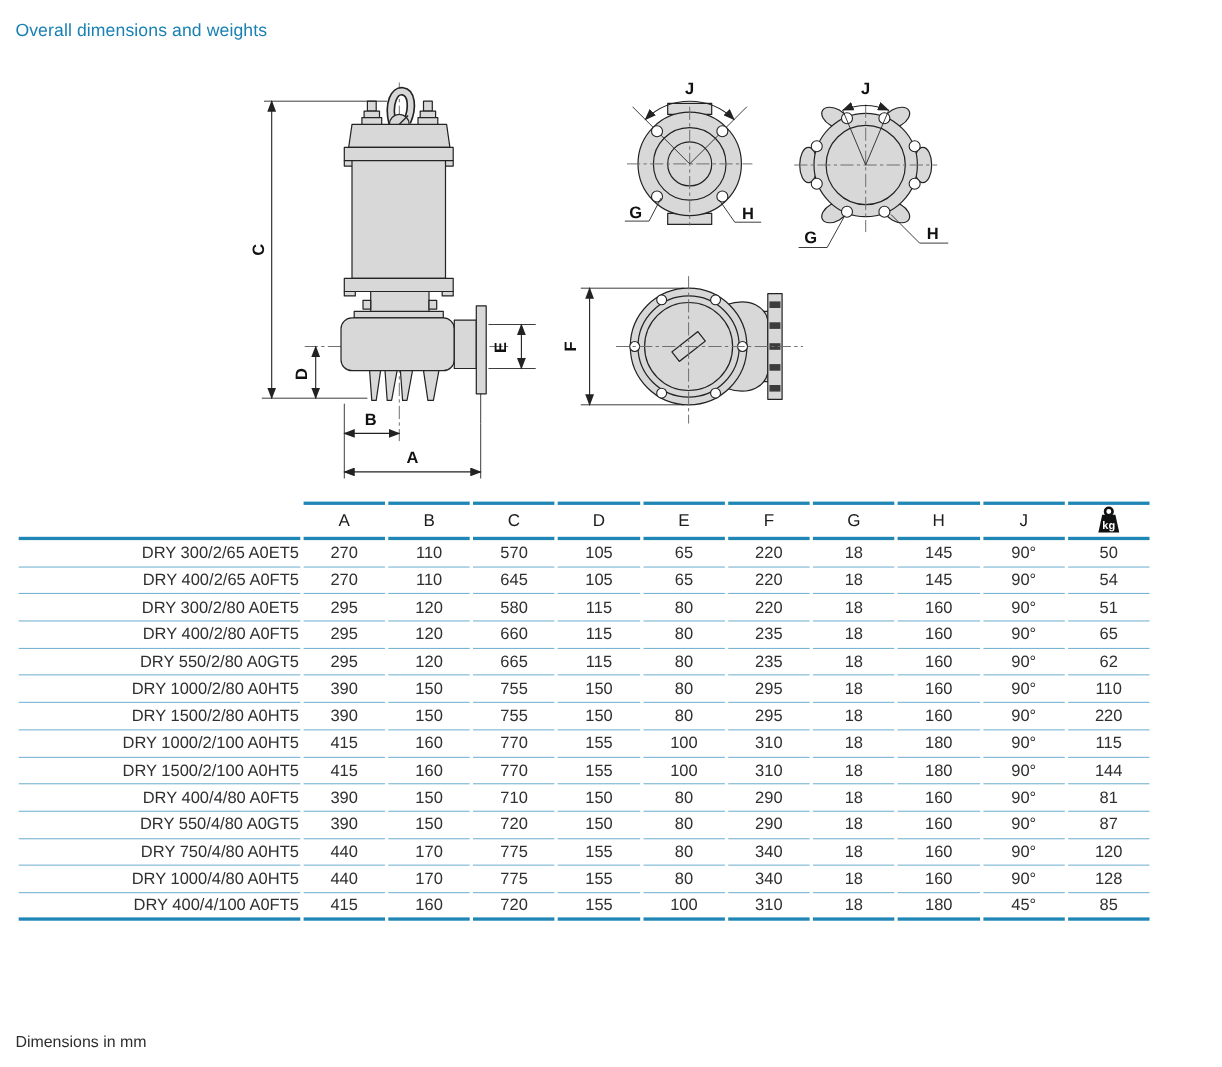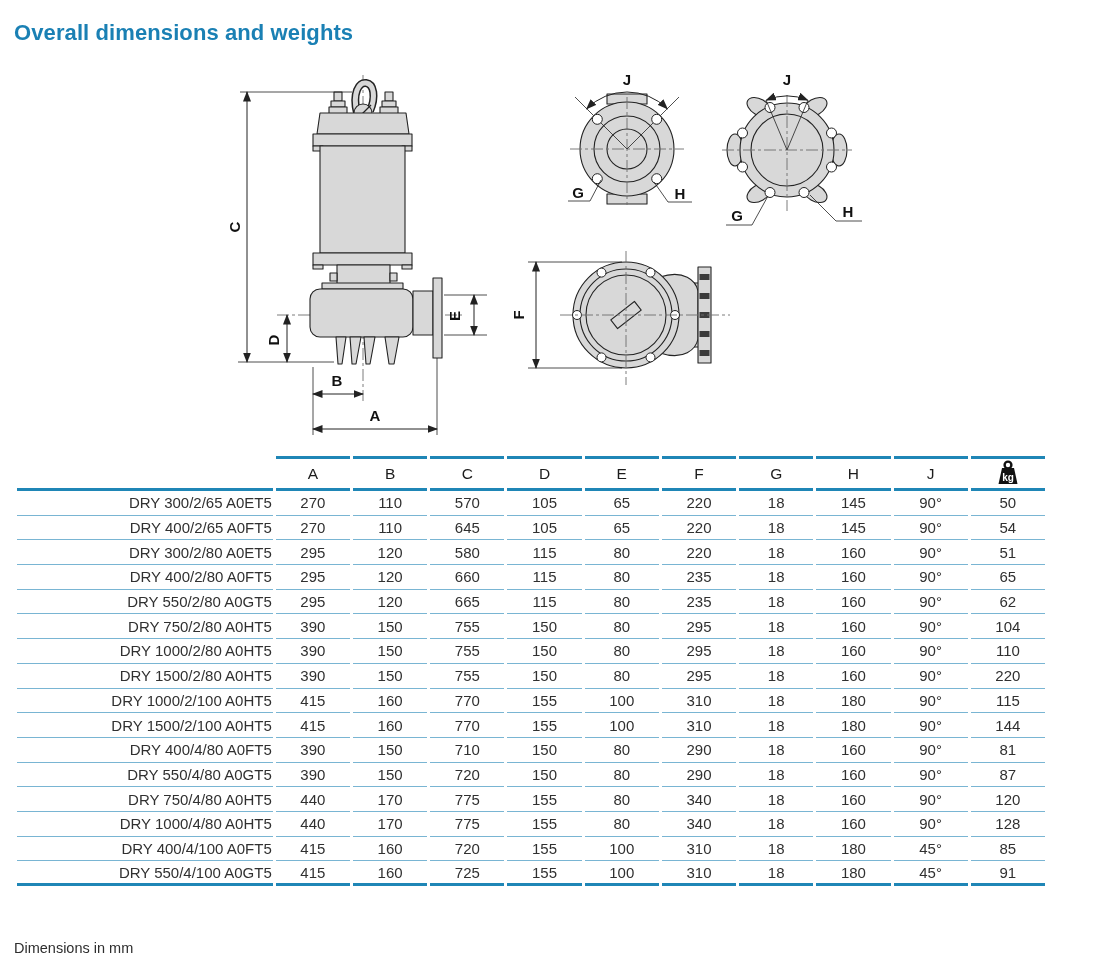--- a/index.html
+++ b/index.html
@@ -2,21 +2,21 @@
 <html><head>
 <meta charset="utf-8">
 <style>
   html,body{margin:0;padding:0;}
   body{
     width:1111px;height:970px;position:relative;background:#ffffff;
     font-family:"Liberation Sans","DejaVu Sans",sans-serif;color:#303030;
     overflow:hidden;
   }
   .page-title{
-    position:absolute;left:14px;top:20px;font-size:22px;font-weight:bold;
+    position:absolute;left:14px;top:20px;font-size:16px;font-weight:normal;
     color:#1a80b4;letter-spacing:.1px;
   }
   #drawing{position:absolute;left:0;top:55px;}
   .part{fill:#d8d8d8;stroke:#232323;stroke-width:1.1;stroke-linejoin:round;}
   .edge{fill:none;stroke:#232323;stroke-width:1.1;}
   .hole{fill:#ffffff;stroke:#232323;stroke-width:1;}
   .cl{stroke:#6e6e6e;stroke-width:.9;stroke-dasharray:12 3 3 3;fill:none;}
   .dim{stroke:#222;stroke-width:1;fill:none;}
   .ext{stroke:#222;stroke-width:.8;fill:none;}
   .dimtxt{font-family:"Liberation Sans",sans-serif;font-size:15px;font-weight:600;fill:#111;}
@@ -301,33 +301,20 @@
           <td class="num">665</td>
           <td class="num">115</td>
           <td class="num">80</td>
           <td class="num">235</td>
           <td class="num">18</td>
           <td class="num">160</td>
           <td class="num">90°</td>
           <td class="num">62</td>
         </tr>
         <tr>
-          <td class="model">DRY 750/2/80 A0HT5</td>
-          <td class="num">390</td>
-          <td class="num">150</td>
-          <td class="num">755</td>
-          <td class="num">150</td>
-          <td class="num">80</td>
-          <td class="num">295</td>
-          <td class="num">18</td>
-          <td class="num">160</td>
-          <td class="num">90°</td>
-          <td class="num">104</td>
-        </tr>
-        <tr>
           <td class="model">DRY 1000/2/80 A0HT5</td>
           <td class="num">390</td>
           <td class="num">150</td>
           <td class="num">755</td>
           <td class="num">150</td>
           <td class="num">80</td>
           <td class="num">295</td>
           <td class="num">18</td>
           <td class="num">160</td>
           <td class="num">90°</td>
@@ -430,30 +417,17 @@
           <td class="num">160</td>
           <td class="num">720</td>
           <td class="num">155</td>
           <td class="num">100</td>
           <td class="num">310</td>
           <td class="num">18</td>
           <td class="num">180</td>
           <td class="num">45°</td>
           <td class="num">85</td>
         </tr>
-        <tr>
-          <td class="model">DRY 550/4/100 A0GT5</td>
-          <td class="num">415</td>
-          <td class="num">160</td>
-          <td class="num">725</td>
-          <td class="num">155</td>
-          <td class="num">100</td>
-          <td class="num">310</td>
-          <td class="num">18</td>
-          <td class="num">180</td>
-          <td class="num">45°</td>
-          <td class="num">91</td>
-        </tr>
       </tbody>
   </table>
 </div>
 
 <div class="footer-note">Dimensions in mm</div>
 
 </body></html>

